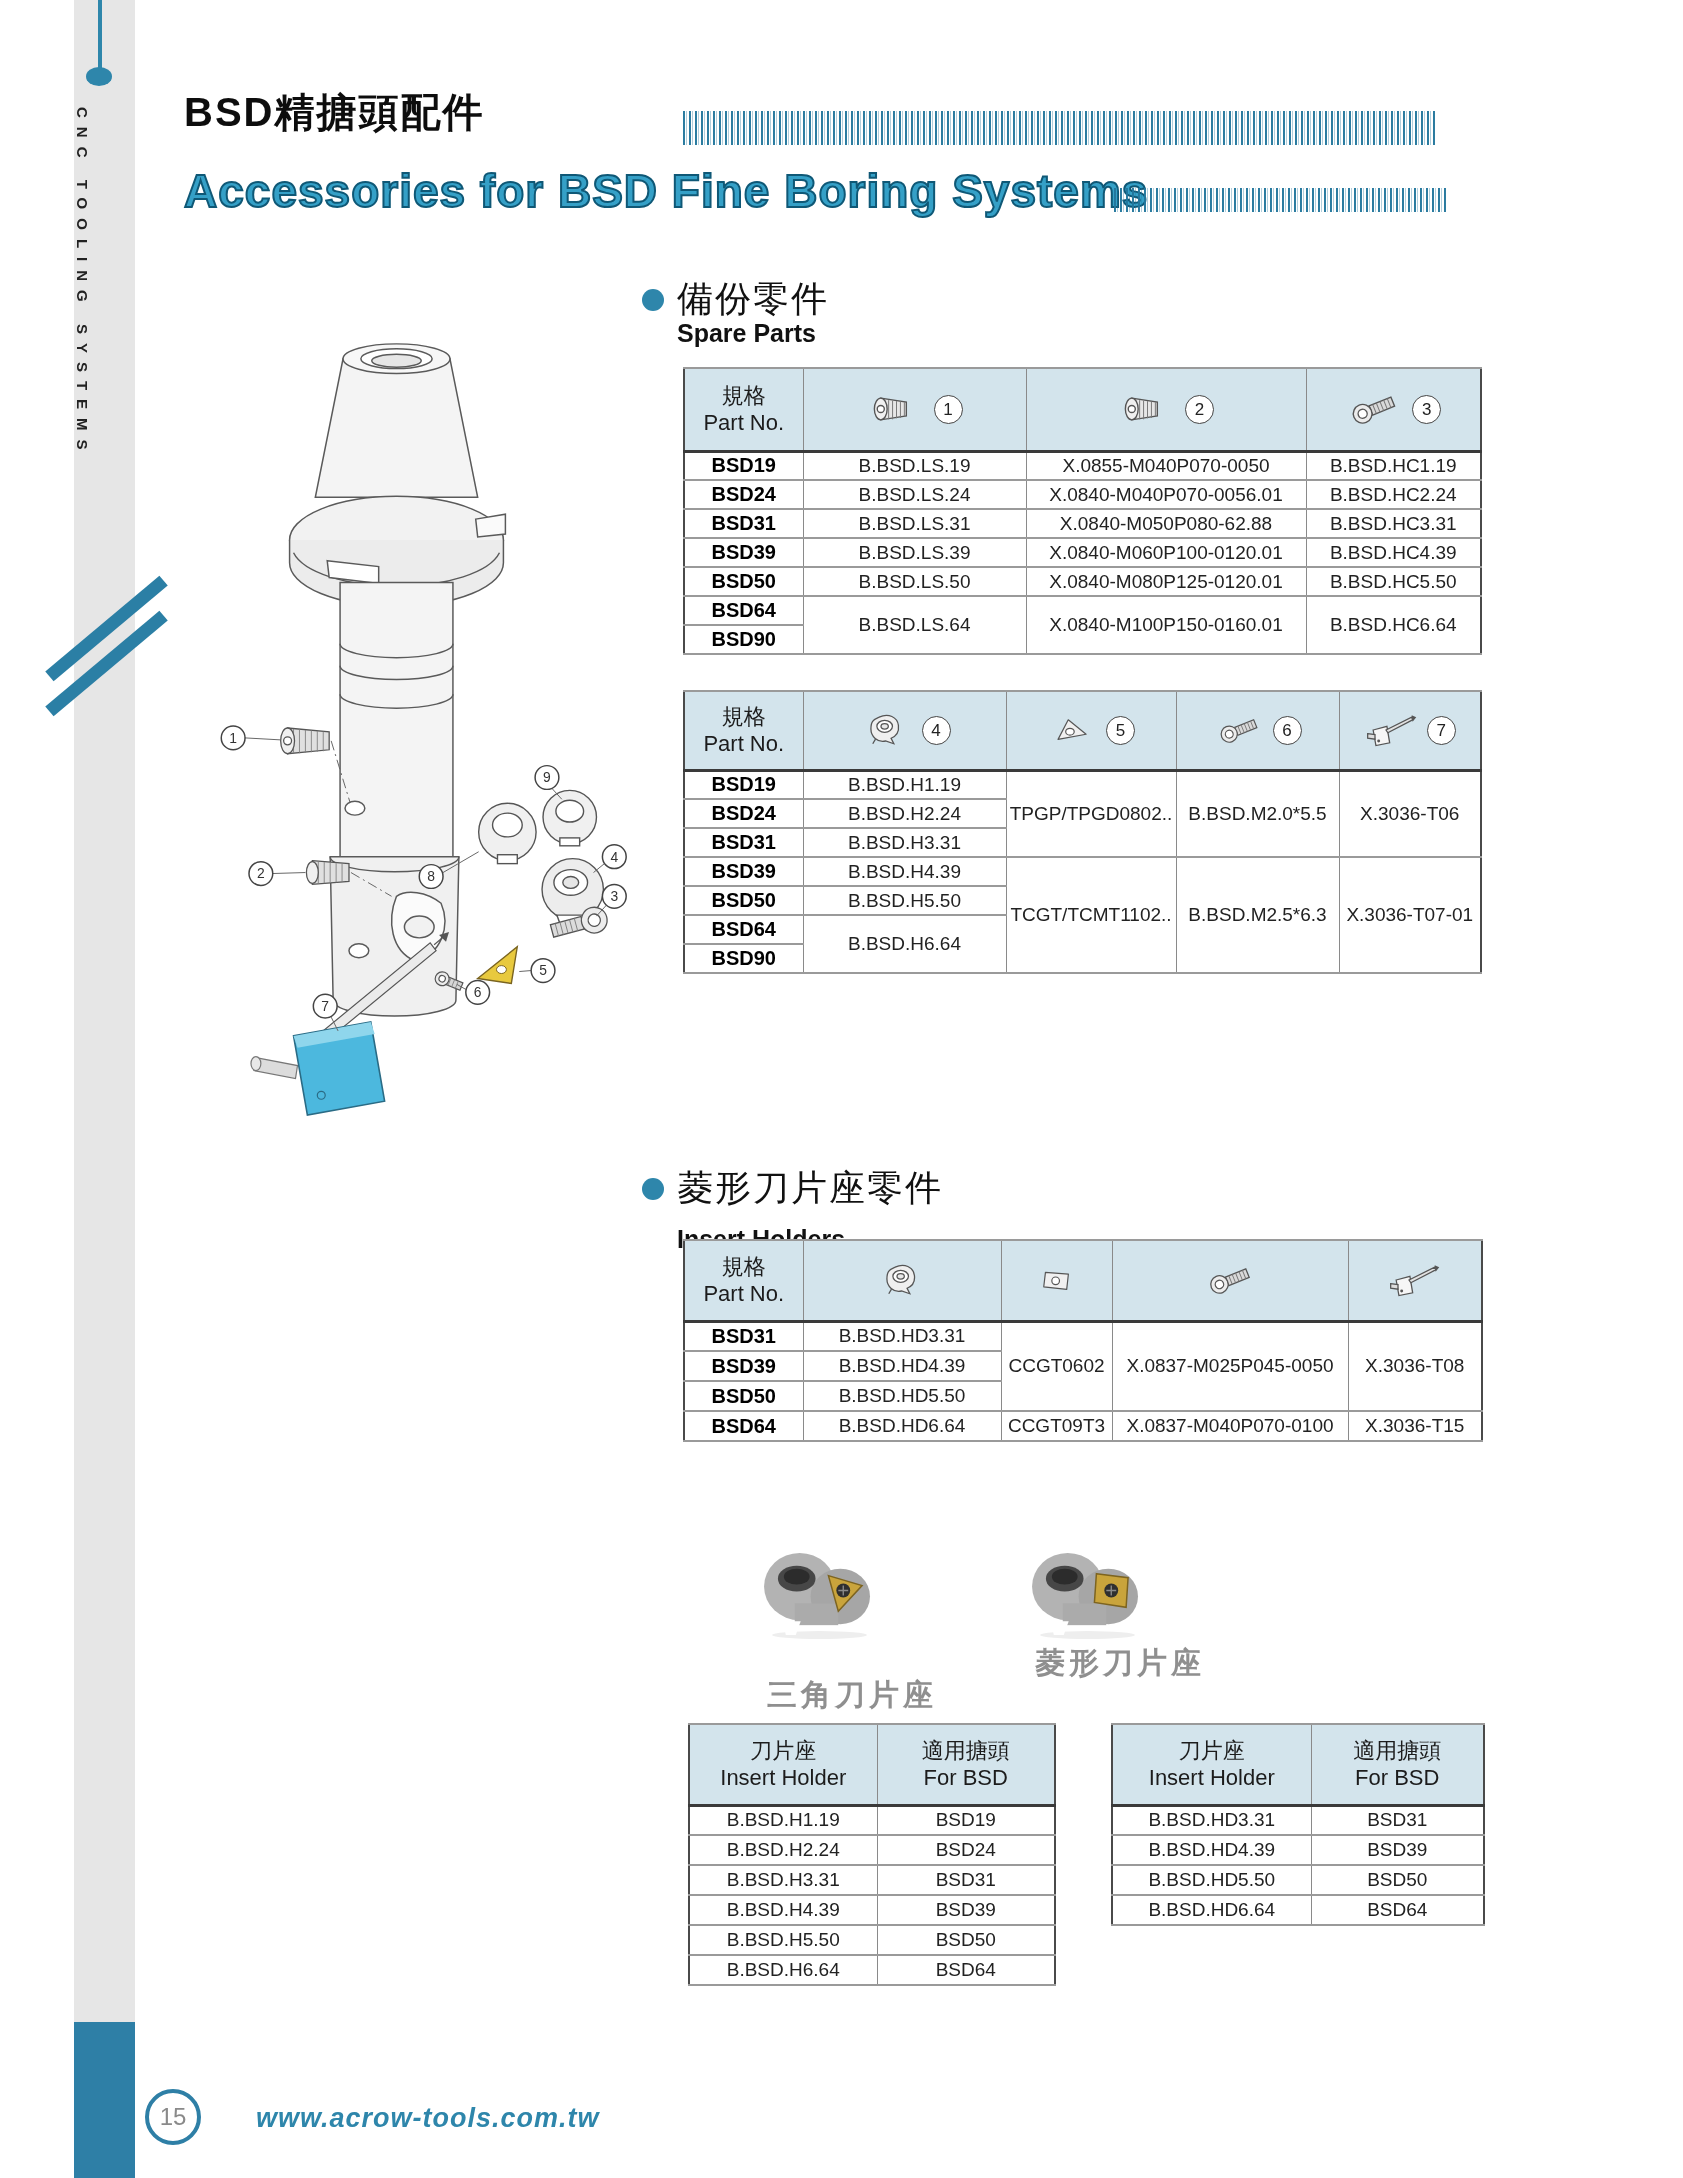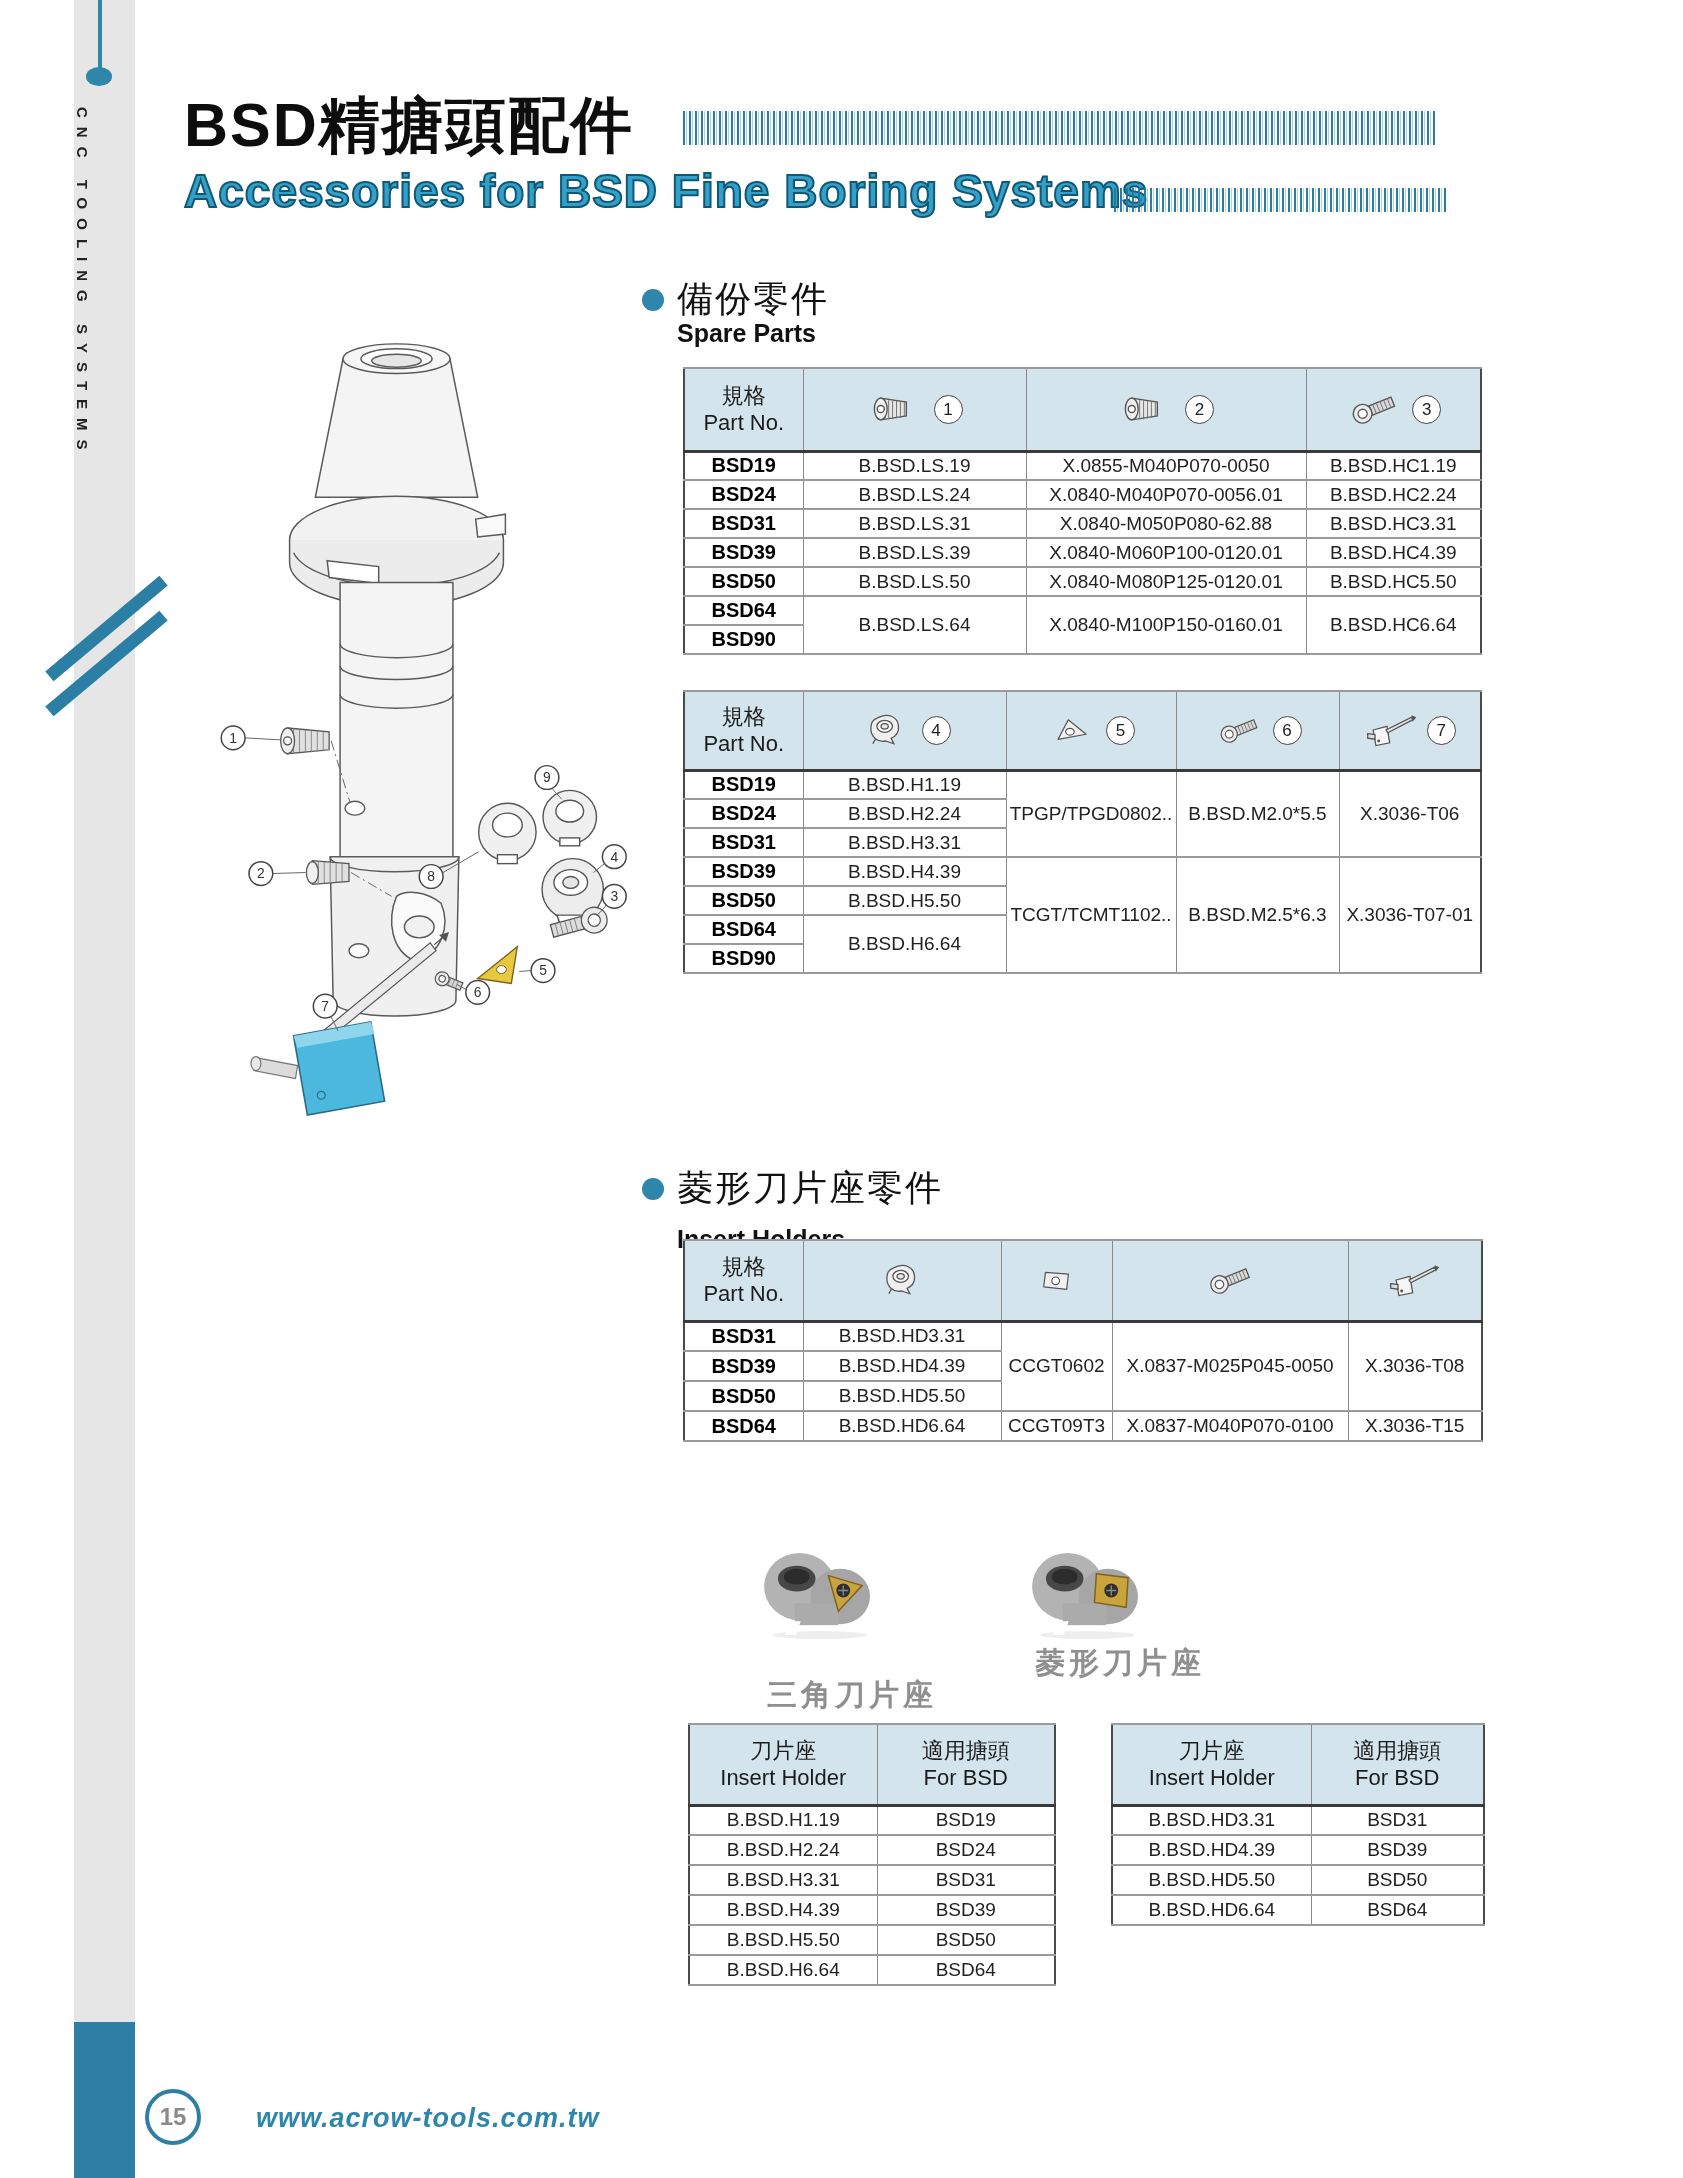--- a/index.html
+++ b/index.html
@@ -13,21 +13,21 @@
   #sidebar-dot{left:86px;top:67px;width:26px;height:19px;border-radius:50%;background:#2e86ab;}
   #sidebar-text{left:74px;top:107px;width:61px;text-align:center;
       writing-mode:vertical-lr;text-orientation:mixed;letter-spacing:9px;
       font-size:15px;font-weight:600;color:#222;}
   .stripe{width:149px;height:13px;background:#2b7fa5;transform:rotate(-40deg);}
   #stripe1{left:32px;top:622px;}
   #stripe2{left:32px;top:657px;}
   #footer-block{left:74px;top:2022px;width:61px;height:156px;background:#2e7fa6;}
 
   
-  #page-title{left:184px;top:85px;font-size:61px;font-weight:bold;letter-spacing:2px;color:#0d0d0d;}
+  #page-title{left:184px;top:85px;font-size:40px;font-weight:bold;letter-spacing:2px;color:#0d0d0d;}
   .hatch{background-image:
       repeating-linear-gradient(90deg,rgba(34,118,156,.95) 0 2px,transparent 2px 6px),
       repeating-linear-gradient(90deg,rgba(34,118,156,.35) 0 1px,transparent 1px 3px);}
   #hatch1{left:683px;top:111px;width:752px;height:34px;}
   #hatch2{left:1114px;top:188px;width:332px;height:24px;}
   #page-subtitle{left:184px;top:164px;font-size:46px;font-weight:bold;letter-spacing:1px;
       color:#35a0c7;-webkit-text-stroke:2px #0f5876;}
 
   
   .sec-dot{width:22px;height:22px;border-radius:50%;background:#2e86ab;}
@@ -45,21 +45,21 @@
   .hdr-flex{display:flex;align-items:center;justify-content:center;gap:8px;}
   .cnum{display:inline-block;width:27px;height:27px;border:1.6px solid #444;border-radius:50%;
       line-height:27px;font-size:17px;background:#fff;color:#222;text-align:center;}
   .hicon{flex:0 0 auto;}
 
   
   .photo-caption{font-size:30px;font-weight:bold;letter-spacing:4px;color:#8f8f8f;}
 
   
   #page-circle{left:145px;top:2089px;width:48px;height:48px;border:4px solid #2e7fa6;border-radius:50%;
-      background:#fff;text-align:center;line-height:48px;font-size:24px;font-weight:bold;color:#8a8a8a;}
+      background:#fff;text-align:center;line-height:48px;font-size:24px;font-weight:normal;color:#8a8a8a;}
   #website{left:220px;top:2103px;font-size:27px;font-weight:bold;font-style:italic;color:#2e86ab;letter-spacing:1px;margin-left:36px;}
 
   svg text{font-family:"Liberation Sans",sans-serif;}
 </style>
 </head>
 <body>
 
 <svg width="0" height="0" style="position:absolute" aria-hidden="true">
   <defs>
     <g id="sym-setscrew" stroke="#555" stroke-width="1.4" fill="#e6e6e6">

